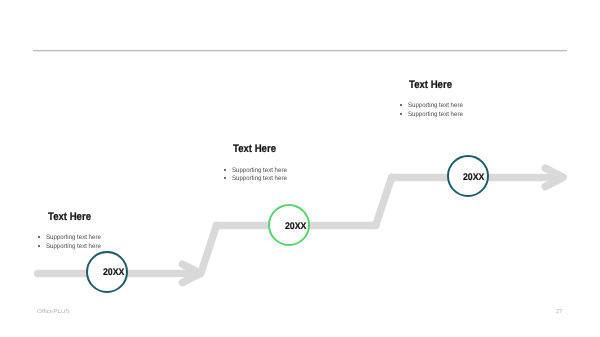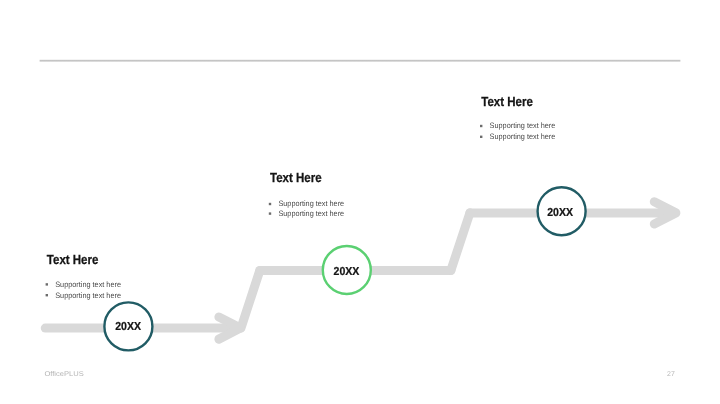--- a/index.html
+++ b/index.html
@@ -1,26 +1,26 @@
 <!DOCTYPE html>
 <html><head>
 <meta charset="utf-8">
 <style>
   html,body{margin:0;padding:0;}
   body{width:600px;height:337px;background:#ffffff;font-family:"Liberation Sans",sans-serif;overflow:hidden;position:relative;-webkit-font-smoothing:antialiased;text-rendering:geometricPrecision;}
   #slide{position:absolute;inset:0;width:600px;height:337px;background:#fff;}
   .divider{position:absolute;left:32.5px;top:49px;width:534.5px;height:3px;background:linear-gradient(to bottom,rgba(0,0,0,0) 0%,rgba(0,0,0,0) 12%,rgba(0,0,0,.10) 30%,rgba(0,0,0,.25) 50%,rgba(0,0,0,.16) 72%,rgba(0,0,0,0) 95%);}
   #arrowsvg{position:absolute;left:0;top:0;width:600px;height:337px;}
-  .blk{position:absolute;}
+  .blk{position:absolute;text-align:center;}
   .blk .hd{font-size:11px;font-weight:bold;color:#141414;-webkit-text-stroke:0.22px #141414;line-height:11px;display:inline-block;transform:scaleX(.872);transform-origin:left top;white-space:nowrap;}
   .blk ul{list-style:none;margin:0;padding:0;margin-top:9.5px;}
   .blk li{font-size:6.5px;color:#484848;position:relative;padding-left:7px;line-height:8.5px;white-space:nowrap;}
   .blk li span{display:inline-block;transform:scaleX(.936);transform-origin:left top;}
   .blk li:before{content:"";position:absolute;left:-1px;top:2px;width:2px;height:2px;background:#6d6d6d;}
-  .node{position:absolute;width:42px;height:42px;border-radius:50%;background:#ffffff;box-sizing:border-box;display:flex;align-items:center;justify-content:center;}
+  .node{position:absolute;width:42px;height:42px;border-radius:50%;background:#ffffff;box-sizing:border-box;display:flex;align-items:center;justify-content:flex-end;}
   .nodelabel{font-size:9.6px;font-weight:bold;color:#141414;-webkit-text-stroke:0.2px #141414;line-height:9.6px;display:inline-block;transform:scaleX(.916);position:relative;top:1.6px;left:-0.9px;}
   #node1{left:86.2px;top:250.6px;border:2.05px solid #215c65;}
   #node2{left:268.4px;top:203.9px;border:2.05px solid #5bd072;}
   #node3{left:446.8px;top:154.9px;border:2.05px solid #215c65;}
   #blk1{left:39.4px;top:206.9px;}
   #blk2{left:224.8px;top:139.2px;}
   #blk3{left:401px;top:74.9px;}
   .footer-left{position:absolute;left:37.3px;top:309.8px;font-size:5.8px;line-height:5.8px;color:#b5b5b5;display:inline-block;transform:scaleX(1.086);transform-origin:left top;white-space:nowrap;}
   .footer-right{position:absolute;left:555.9px;top:310.3px;font-size:5.8px;line-height:5.8px;color:#b5b5b5;white-space:nowrap;}
 </style>

